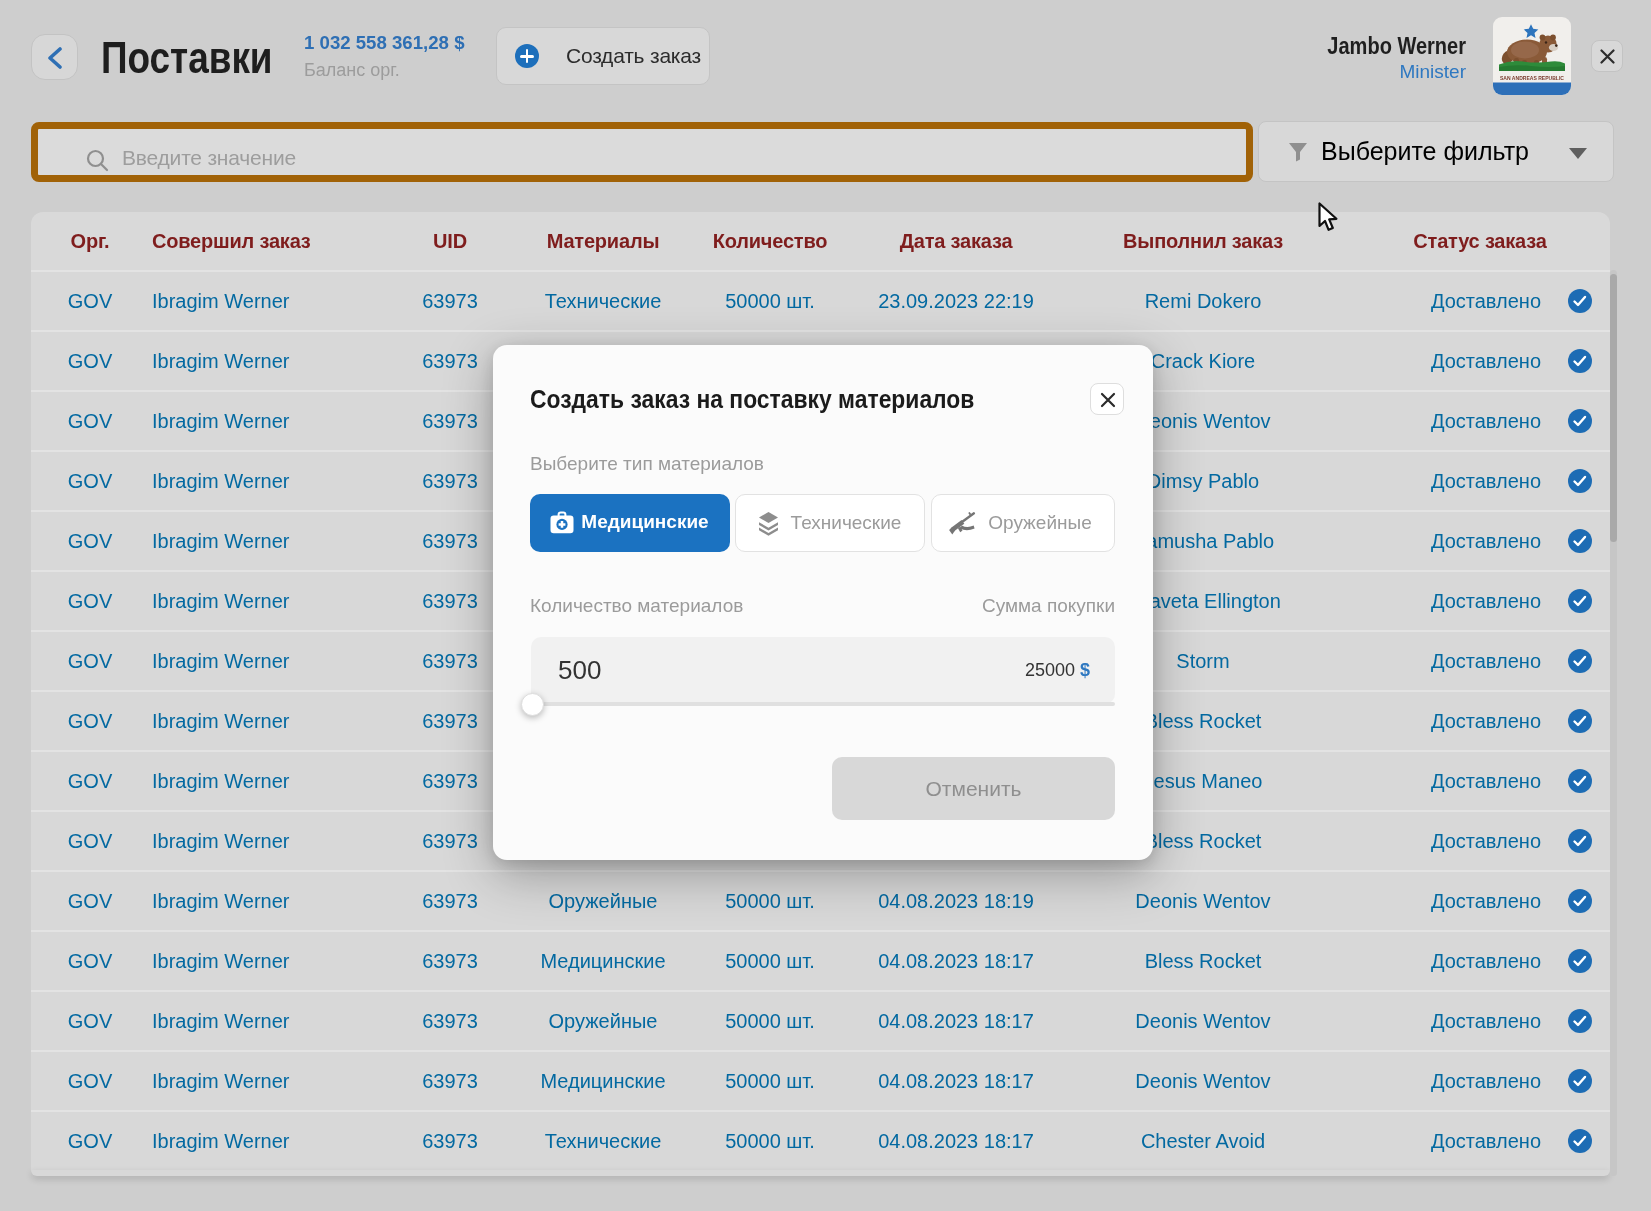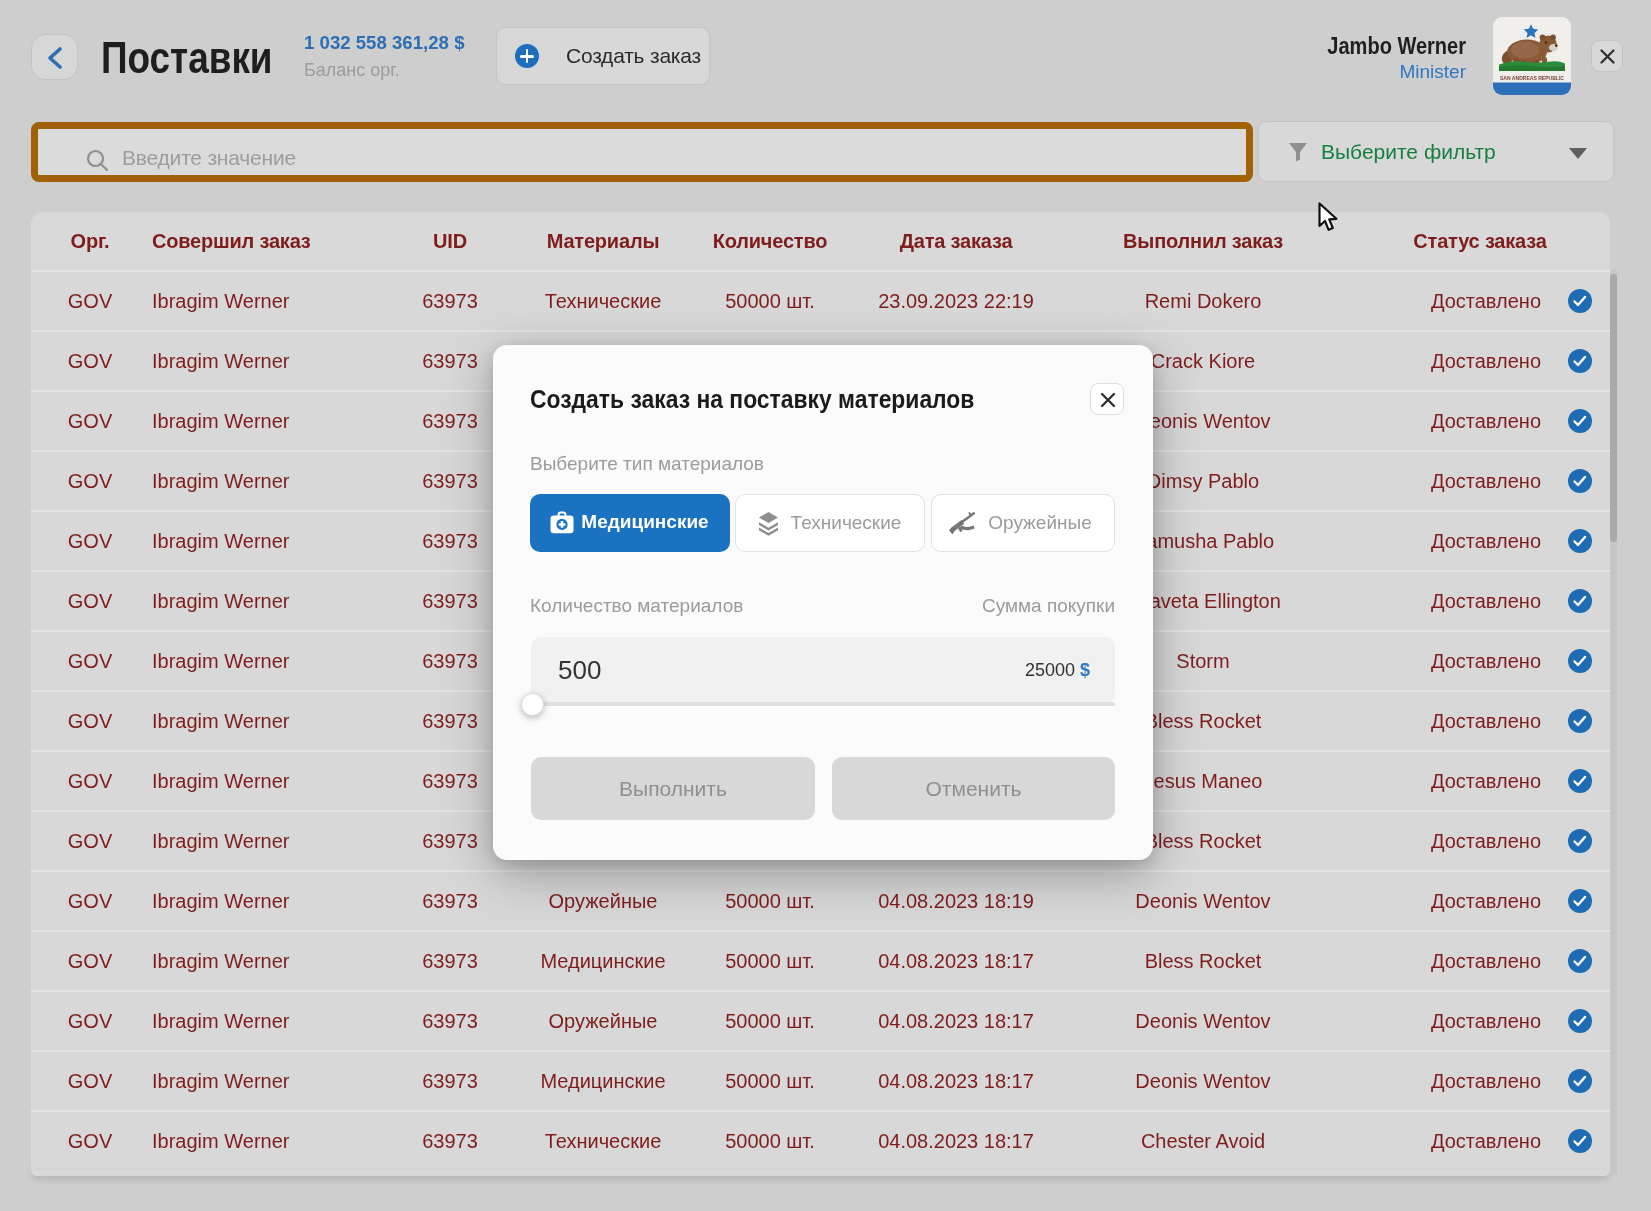--- a/index.html
+++ b/index.html
@@ -18,27 +18,27 @@
 #createbtn .tx{position:absolute;left:52px;top:0;width:152px;height:56px;line-height:56px;text-align:right;font-size:21px;color:#2c2c2c;letter-spacing:-.2px}
 #who1{left:1166px;top:33px;width:300px;text-align:right;font-size:23px;font-weight:bold;color:#1f1f1f;transform:scaleX(.87);transform-origin:right center}
 #who2{left:1166px;top:61px;width:300px;text-align:right;font-size:19px;color:#2e78c1}
 #xbtn{left:1591px;top:40px;width:32px;height:32px;border-radius:8px;background:#d8d8d8;border:1px solid #c3c3c3}
 #xbtn svg{position:absolute;left:8px;top:8px}
 
 #search{left:31px;top:122px;width:1222px;height:60px;border-radius:8px;background:#dbdbdb;border:7px solid #a16207}
 #search .ph{position:absolute;left:84px;top:0;line-height:58px;font-size:21px;color:#9d9d9d;letter-spacing:-.2px}
 #search svg{position:absolute;left:48px;top:20px}
 #filter{left:1258px;top:121px;width:356px;height:61px;border-radius:8px;background:#d8d8d8;border:1px solid #c4c4c4}
-#filter .ph{position:absolute;left:62px;top:0;line-height:59px;font-size:21px;color:#15803d}
+#filter .ph{position:absolute;left:62px;top:0;line-height:59px;font-size:25px;color:#000000}
 #filter svg.fu{position:absolute;left:28px;top:19px}
 #filter .caret{position:absolute;right:26px;top:26px;width:0;height:0;border-left:9px solid transparent;border-right:9px solid transparent;border-top:11px solid #5f5f5f}
 
 #table{left:31px;top:212px;width:1579px;height:964px}
 #thead{position:absolute;left:0;top:0;width:100%;height:58px;background:#d9d9d9;border-radius:12px 12px 0 0;font-weight:bold;color:#7f1d1d}
-.row{position:absolute;left:0;width:100%;height:58px;background:#d8d8d8;box-shadow:0 -2px 0 #e3e3e3;font-size:20px;color:#7f1d1d}
+.row{position:absolute;left:0;width:100%;height:58px;background:#d8d8d8;box-shadow:0 -2px 0 #e3e3e3;font-size:20px;color:#0369a1}
 #tfoot{position:absolute;left:0;top:958px;width:100%;height:6px;background:#d8d8d8;border-radius:0 0 12px 12px;box-shadow:0 3px 7px rgba(0,0,0,.16)}
 .cell{position:absolute;top:0;height:58px;line-height:58px;white-space:nowrap}
 .c1{left:59px;transform:translateX(-50%)}
 .c2{left:121px}
 .c3{left:419px;transform:translateX(-50%)}
 .c4{left:572px;transform:translateX(-50%)}
 .c5{left:739px;transform:translateX(-50%)}
 .c6{left:925px;transform:translateX(-50%)}
 .c7{left:1172px;transform:translateX(-50%)}
 .c8{left:1510px;transform:translateX(-100%)}
@@ -401,19 +401,18 @@
       <span class="tl">Оружейные</span>
     </div>
 <div class="lbl" style="left:37px;top:250px">Количество материалов</div>
 <div class="lbl" style="right:38px;top:250px">Сумма покупки</div>
 <div id="minput">
       <span class="v1">500</span>
       <span class="v2">25000 <b>$</b></span>
     </div>
 <div id="mtrack"></div>
 <div id="mknob"></div>
-<div class="mbtn" id="mb1">Выполнить</div>
 <div class="mbtn" id="mb2">Отменить</div>
 </div>
 
 <svg class="abs" id="cursor" width="22" height="34" viewBox="0 0 22 34">
     <path d="M1.5 1.5 L1.5 24 L7 19 L10.6 27.8 L14.8 26 L11.2 17.4 L18.4 16.8 Z" fill="#fff" stroke="#111" stroke-width="2.2" stroke-linejoin="round"></path>
   </svg>
 
 </body></html>

